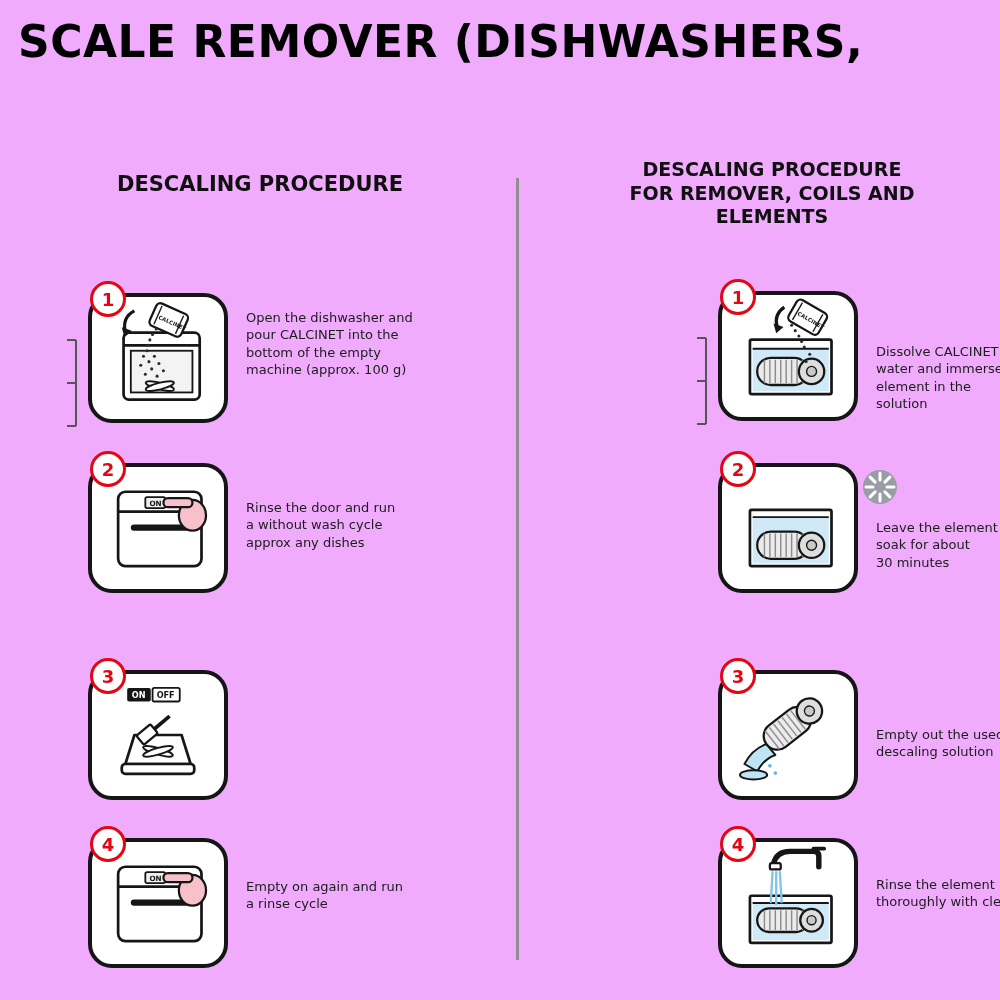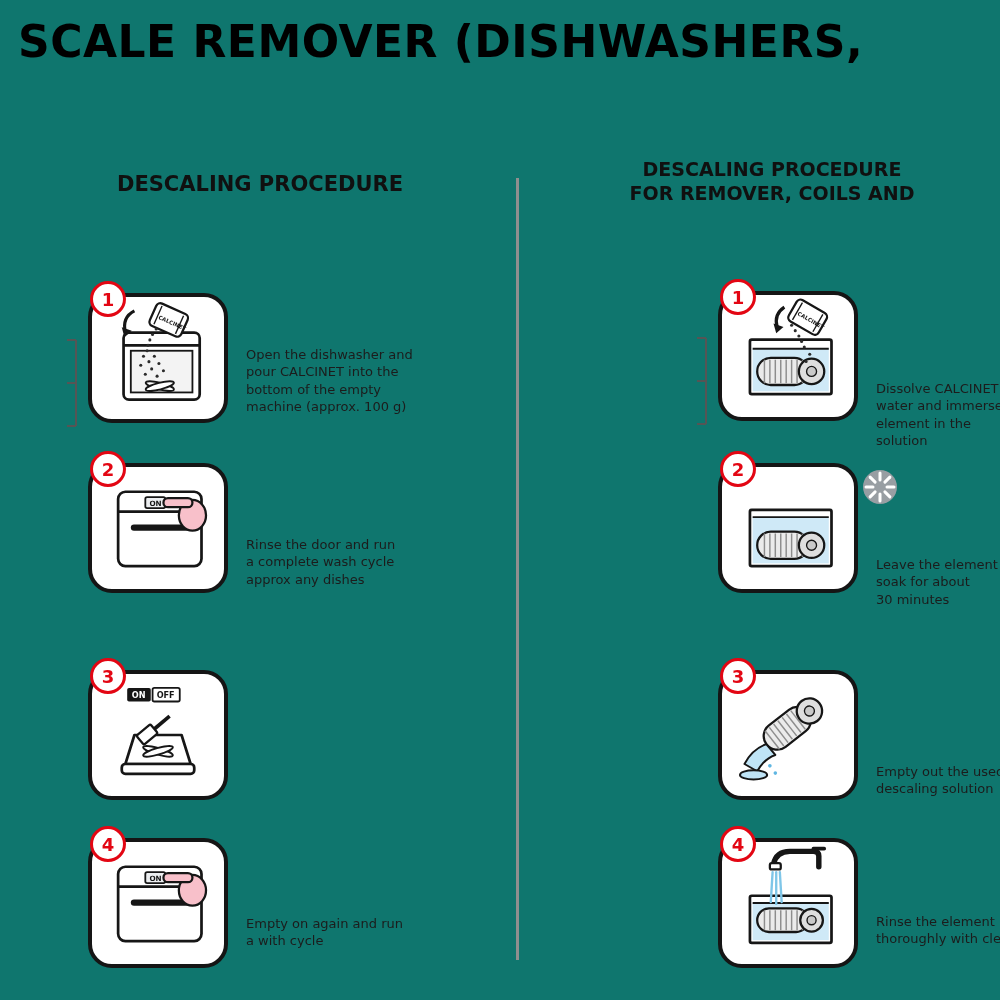--- a/index.html
+++ b/index.html
@@ -1,31 +1,31 @@
 <!DOCTYPE html>
 <html><head>
 <meta charset="utf-8">
 <style>
   html,body{margin:0;padding:0;background:#fff;}
-  .canvas{position:relative;width:1000px;height:1000px;background:#0f766e;overflow:hidden;
+  .canvas{position:relative;width:1000px;height:1000px;background:#f0abfc;overflow:hidden;
           font-family:"DejaVu Sans","Liberation Sans",sans-serif;color:#111;}
   .title{position:absolute;left:18px;top:14px;font-size:44px;font-weight:bold;
          line-height:1.25;letter-spacing:0.5px;color:#000;}
   .divider{position:absolute;left:516px;top:178px;width:3px;height:782px;background:#8f8f8f;}
   .col-header{position:absolute;font-weight:bold;text-align:center;color:#101010;}
   .left-header{left:100px;top:170px;width:320px;font-size:21px;line-height:1.4;}
   .right-header{left:602px;top:158px;width:340px;font-size:19px;line-height:1.24;}
   .step{position:absolute;width:430px;height:150px;}
   .badge{position:absolute;left:2px;top:-12px;width:30px;height:30px;border-radius:50%;
          background:#fff;border:3px solid #e30613;color:#e30613;font-weight:bold;font-size:18px;
          display:flex;align-items:center;justify-content:center;z-index:2;}
   .box{position:absolute;left:0;top:0;width:140px;height:130px;background:#fff;
        border:4px solid #151515;border-radius:24px;box-sizing:border-box;
        display:flex;align-items:center;justify-content:center;overflow:hidden;}
-  .caption{position:absolute;left:158px;font-size:13px;line-height:1.34;color:#1c1c1c;white-space:nowrap;margin-top:37px;}
+  .caption{position:absolute;left:158px;font-size:13px;line-height:1.34;color:#1c1c1c;white-space:nowrap;}
   .marks{position:absolute;left:-26px;top:44px;}
   .clock{position:absolute;left:142px;top:4px;}
   svg text{font-family:"DejaVu Sans","Liberation Sans",sans-serif;}
 </style>
 </head>
 <body>
 
 <div class="canvas">
 
   <div class="title">
@@ -34,20 +34,21 @@
 
   <div class="divider"></div>
 
   <div class="col-header left-header">
     <div>DESCALING PROCEDURE</div>
   </div>
 
   <div class="col-header right-header">
     <div>DESCALING PROCEDURE</div>
     <div>FOR REMOVER, COILS AND</div>
+    <div>ELEMENTS</div>
   </div>
 
   <div class="step" style="left:88px;top:293px">
     <div class="badge">1</div>
     <svg class="marks" width="20" height="92" viewBox="0 0 20 92">
       <line x1="14" y1="3" x2="14" y2="89" stroke="#555" stroke-width="2"></line>
       <line x1="5" y1="3" x2="14" y2="3" stroke="#555" stroke-width="2"></line>
       <line x1="5" y1="46" x2="14" y2="46" stroke="#555" stroke-width="2"></line>
       <line x1="5" y1="89" x2="14" y2="89" stroke="#555" stroke-width="2"></line>
     </svg>
@@ -106,21 +107,21 @@
         <rect x="50" y="30" width="22" height="12" rx="2" fill="#eceef0" stroke="#161616" stroke-width="2"></rect>
         <text x="54.5" y="39.5" font-size="8" font-weight="bold" fill="#161616">ON</text>
         <g>
           <ellipse cx="102" cy="50" rx="15" ry="17" fill="#f8c0ca" stroke="#161616" stroke-width="2.5"></ellipse>
           <rect x="70" y="31" width="32" height="10" rx="5" fill="#f8c0ca" stroke="#161616" stroke-width="2.5"></rect>
         </g>
       </svg>
     </div>
     <div class="caption" style="top:36px">
       <div>Rinse the door and run</div>
-      <div>a complete wash cycle</div>
+      <div>a without wash cycle</div>
       <div>approx any dishes</div>
     </div>
   </div>
 
   <div class="step" style="left:88px;top:670px">
     <div class="badge">3</div>
     <div class="box">
       <svg viewBox="0 0 128 128" width="122" height="116">
         <rect x="30" y="12" width="26" height="15" rx="2" fill="#161616"></rect>
         <text x="35" y="23.5" font-size="9" font-weight="bold" fill="#ffffff">ON</text>
@@ -150,21 +151,21 @@
         <rect x="50" y="30" width="22" height="12" rx="2" fill="#eceef0" stroke="#161616" stroke-width="2"></rect>
         <text x="54.5" y="39.5" font-size="8" font-weight="bold" fill="#161616">ON</text>
         <g>
           <ellipse cx="102" cy="50" rx="15" ry="17" fill="#f8c0ca" stroke="#161616" stroke-width="2.5"></ellipse>
           <rect x="70" y="31" width="32" height="10" rx="5" fill="#f8c0ca" stroke="#161616" stroke-width="2.5"></rect>
         </g>
       </svg>
     </div>
     <div class="caption" style="top:40px">
       <div>Empty on again and run</div>
-      <div>a with cycle</div>
+      <div>a rinse cycle</div>
     </div>
   </div>
 
   <div class="step" style="left:718px;top:291px">
     <div class="badge">1</div>
     <svg class="marks" width="20" height="92" viewBox="0 0 20 92">
       <line x1="14" y1="3" x2="14" y2="89" stroke="#555" stroke-width="2"></line>
       <line x1="5" y1="3" x2="14" y2="3" stroke="#555" stroke-width="2"></line>
       <line x1="5" y1="46" x2="14" y2="46" stroke="#555" stroke-width="2"></line>
       <line x1="5" y1="89" x2="14" y2="89" stroke="#555" stroke-width="2"></line>

